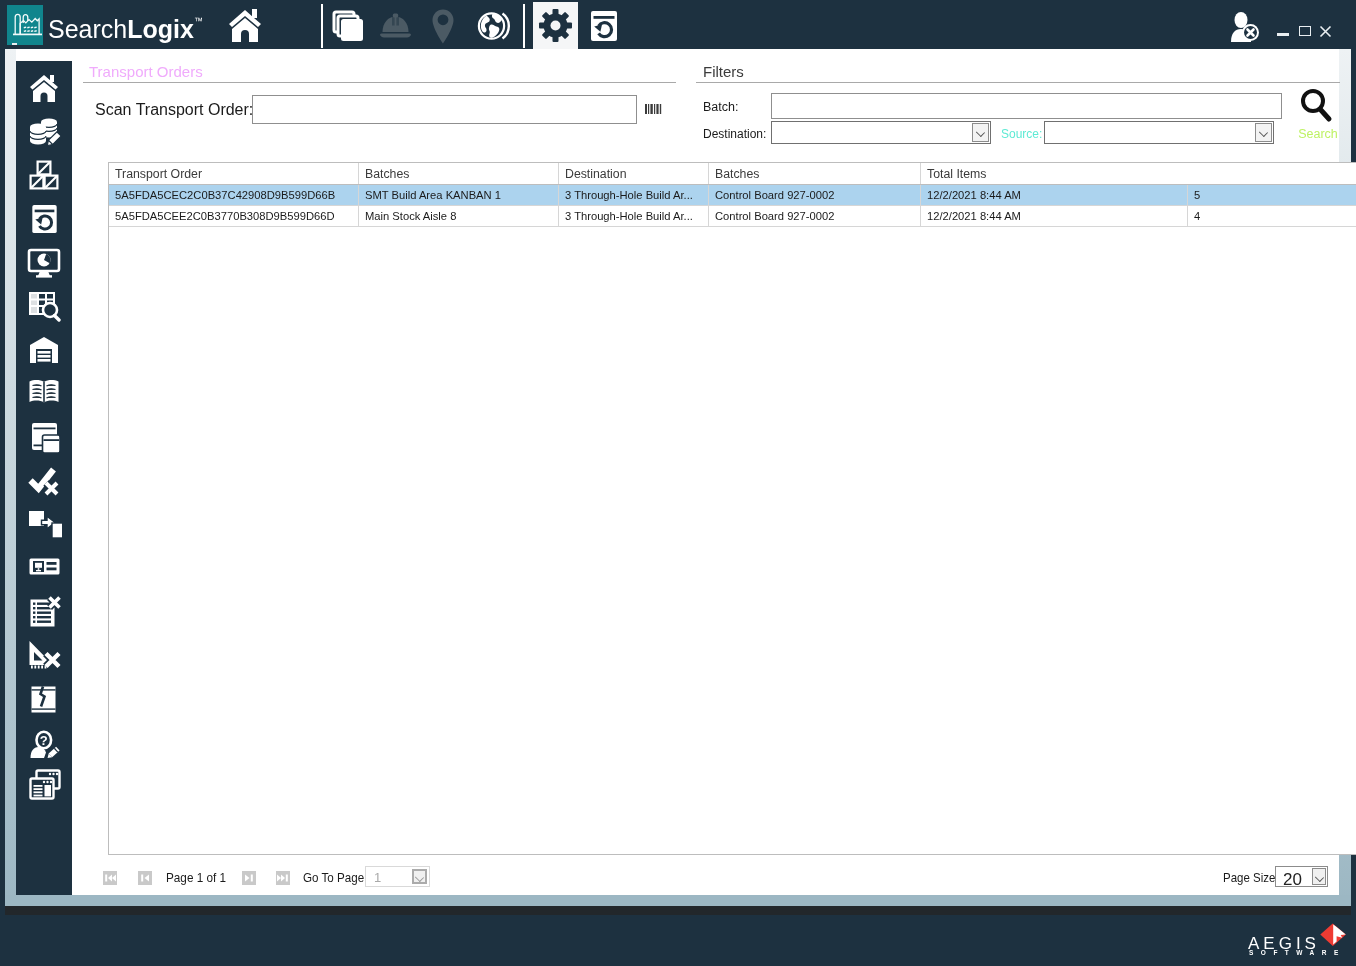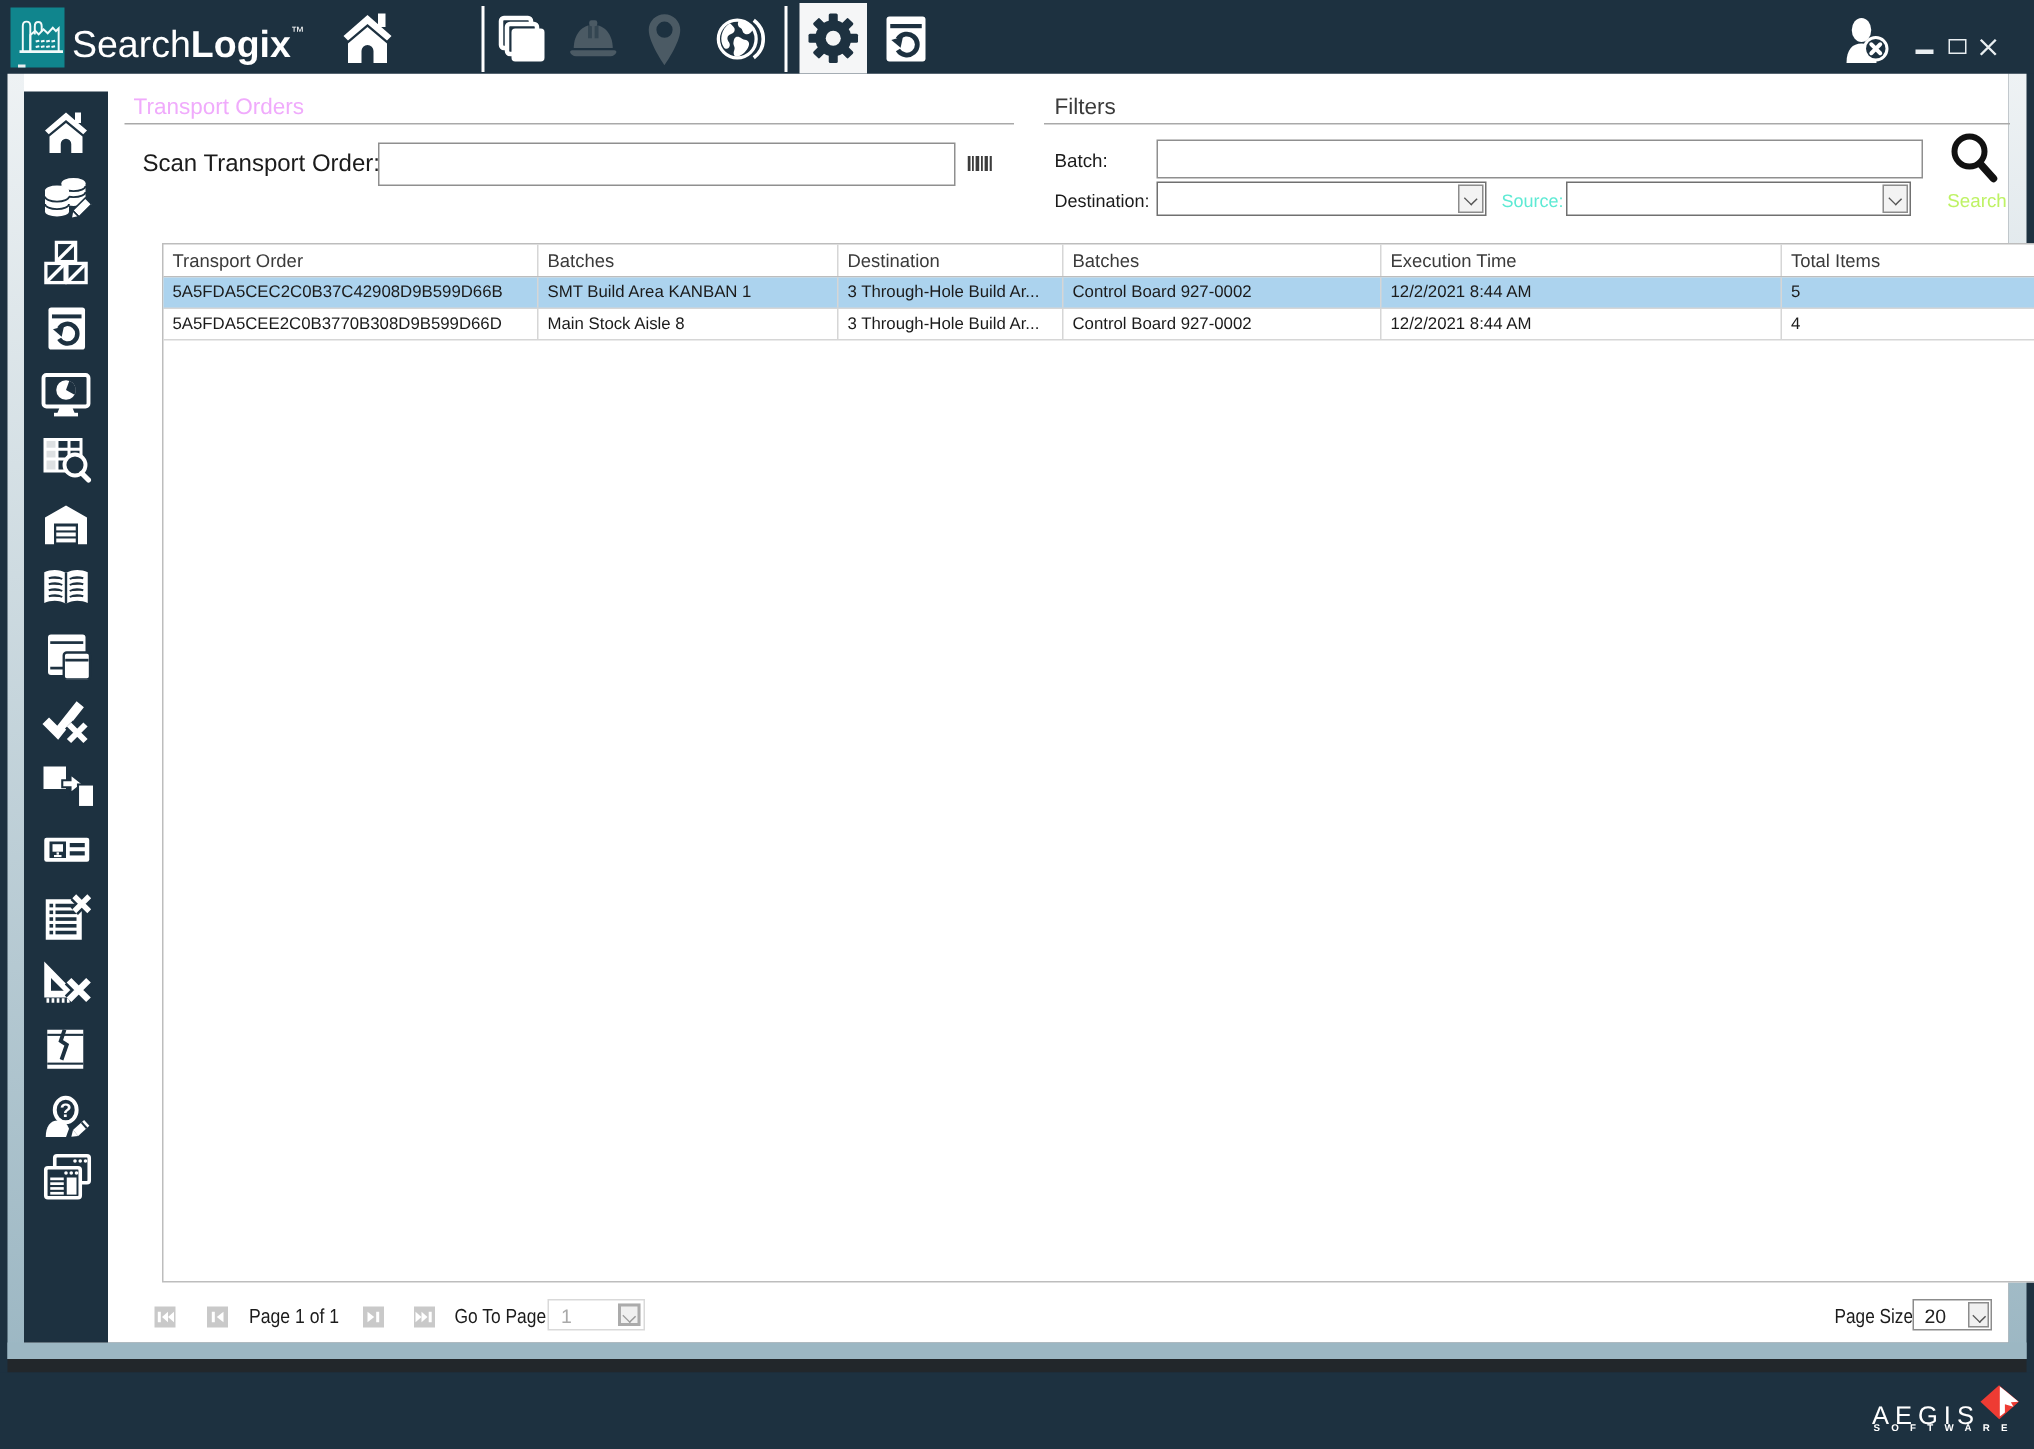--- a/index.html
+++ b/index.html
@@ -332,21 +332,20 @@
     </svg>
   </div>
   <div class="abs" style="left:1290px;top:127px;width:56px;text-align:center;font-size:12.5px;color:#bef264;">Search</div>
 
   <div class="abs" id="table" style="left:83px;top:162px;width:1256px;height:691px;border:1px solid #bdbdbd;background:#fff;font-size:11.2px;color:#1b1b1b;margin-left:25px;">
     <div class="trow thead" style="height:21px;color:#3b3b3b;font-size:12.3px;">
       <div class="tc c1">Transport Order</div>
         <div class="tc c2">Batches</div>
         <div class="tc c3">Destination</div>
         <div class="tc c4">Batches</div>
-        <div class="tc c5">Execution Time</div>
         <div class="tc c6">Total Items</div>
     </div>
     <div class="trow" style="height:20px;background:#acd3ee;">
       <div class="tc c1">5A5FDA5CEC2C0B37C42908D9B599D66B</div>
         <div class="tc c2">SMT Build Area KANBAN 1</div>
         <div class="tc c3">3 Through-Hole Build Ar...</div>
         <div class="tc c4">Control Board 927-0002</div>
         <div class="tc c5">12/2/2021 8:44 AM</div>
         <div class="tc c6">5</div>
     </div>
@@ -396,21 +395,21 @@
       </svg>
   </div>
   <div class="abs" style="left:303px;top:870px;font-size:13.5px;color:#1b1b1b;transform:scaleX(0.86);transform-origin:left;">Go To Page</div>
   <div class="abs" style="left:365px;top:866px;width:65px;height:21px;background:#fff;border:1px solid #d9d9d9;box-sizing:border-box;">
     <span style="position:absolute;left:8px;top:3px;font-size:13px;color:#a9a9a9;">1</span>
     <span style="position:absolute;right:2px;top:2px;bottom:2px;width:15px;background:#f0f0f0;border:2px solid #ababab;box-sizing:border-box;"></span>
     <span style="position:absolute;right:6px;top:7px;width:6px;height:6px;border-right:1.6px solid #9a9a9a;border-bottom:1.6px solid #9a9a9a;transform:rotate(45deg) scale(1,0.85);"></span>
   </div>
   <div class="abs" style="left:1223px;top:870px;font-size:13.5px;color:#1b1b1b;transform:scaleX(0.85);transform-origin:left;">Page Size</div>
   <div class="abs" style="left:1275px;top:866px;width:53px;height:21px;background:#fff;border:1px solid #8c8c8c;box-sizing:border-box;">
-    <span style="position:absolute;left:7px;top:3px;font-size:13px;color:#222;">20</span>
+    <span style="position:absolute;left:7px;top:3px;font-size:17px;color:#222;">20</span>
     <span style="position:absolute;right:1px;top:1px;bottom:1px;width:14px;background:#f0f0f0;border:1px solid #8c8c8c;box-sizing:border-box;"></span>
     <span style="position:absolute;right:4.5px;top:7px;width:6px;height:6px;border-right:1.6px solid #555;border-bottom:1.6px solid #555;transform:rotate(45deg) scale(1,0.85);"></span>
   </div>
 
   <div class="abs" style="left:1248px;top:934px;color:#fff;font-size:17px;letter-spacing:4px;">AEGIS</div>
   <div class="abs" style="left:1249px;top:949px;color:#fff;font-size:6.5px;letter-spacing:7.5px;font-weight:700;">SOFTWARE</div>
   <svg class="abs" style="left:1318px;top:922px;" width="29" height="25" viewBox="0 0 29 25">
     <path d="M14.7 1.5 L27.9 12.5 L14.8 24.1 L2.3 12.5 Z" fill="#ee3b33"></path>
     <path d="M15.2 2.4 L18.6 5 L27.7 12.5 L22.6 12.9 L24.3 15.8 L18.6 14.2 L18.6 19.6 L15.2 22.4 Z" fill="#fff"></path>
   </svg>

